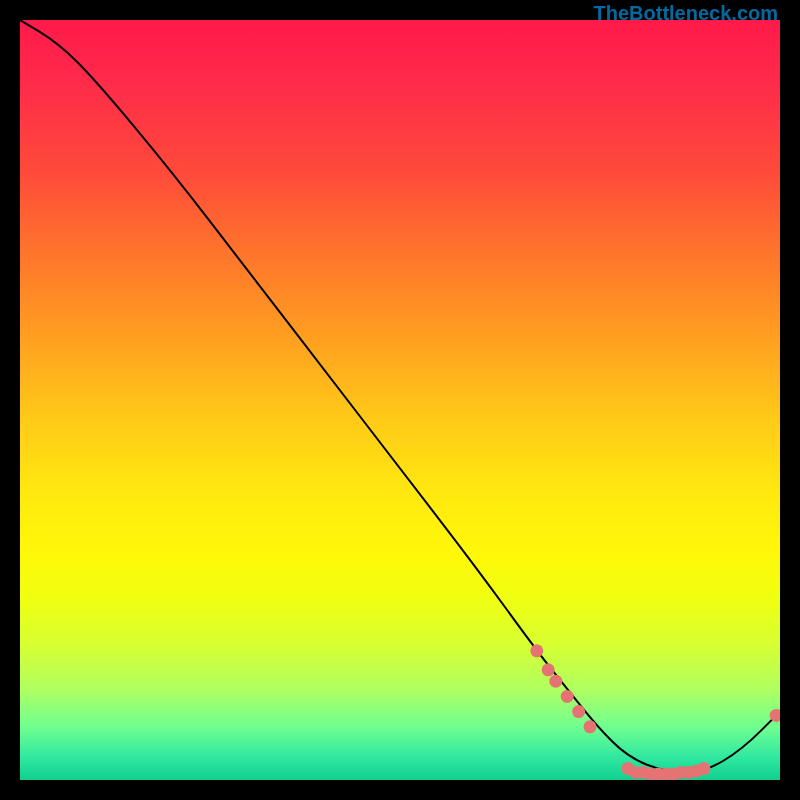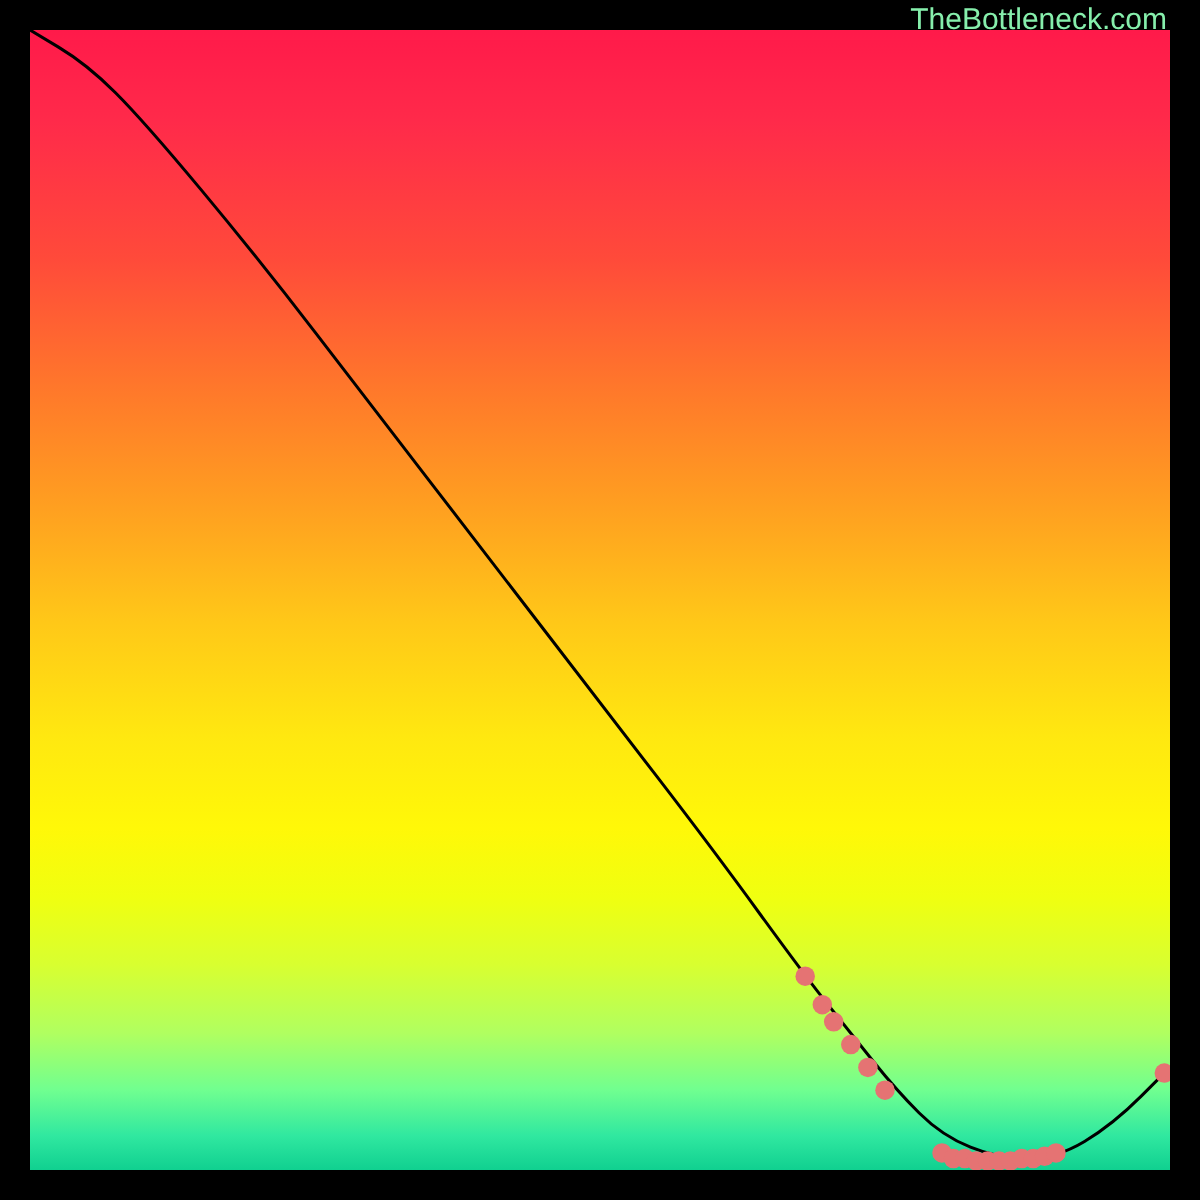--- a/index.html
+++ b/index.html
@@ -37,23 +37,23 @@
       #b0ff60 88%,
       #70ff90 93%,
       #30e8a0 97%,
       #10d090 100%
     );
   }
   .watermark {
     position: absolute;
     top: 2px;
     right: 22px;
-    color: #86efac;
+    color: #0369a1;
     font-size: 20px;
-    font-weight: 400;
+    font-weight: 700;
     font-family: Arial, sans-serif;
   }
   svg.curve {
     position: absolute;
     left: 20px;
     top: 20px;
     width: 760px;
     height: 760px;
     pointer-events: none;
   }

